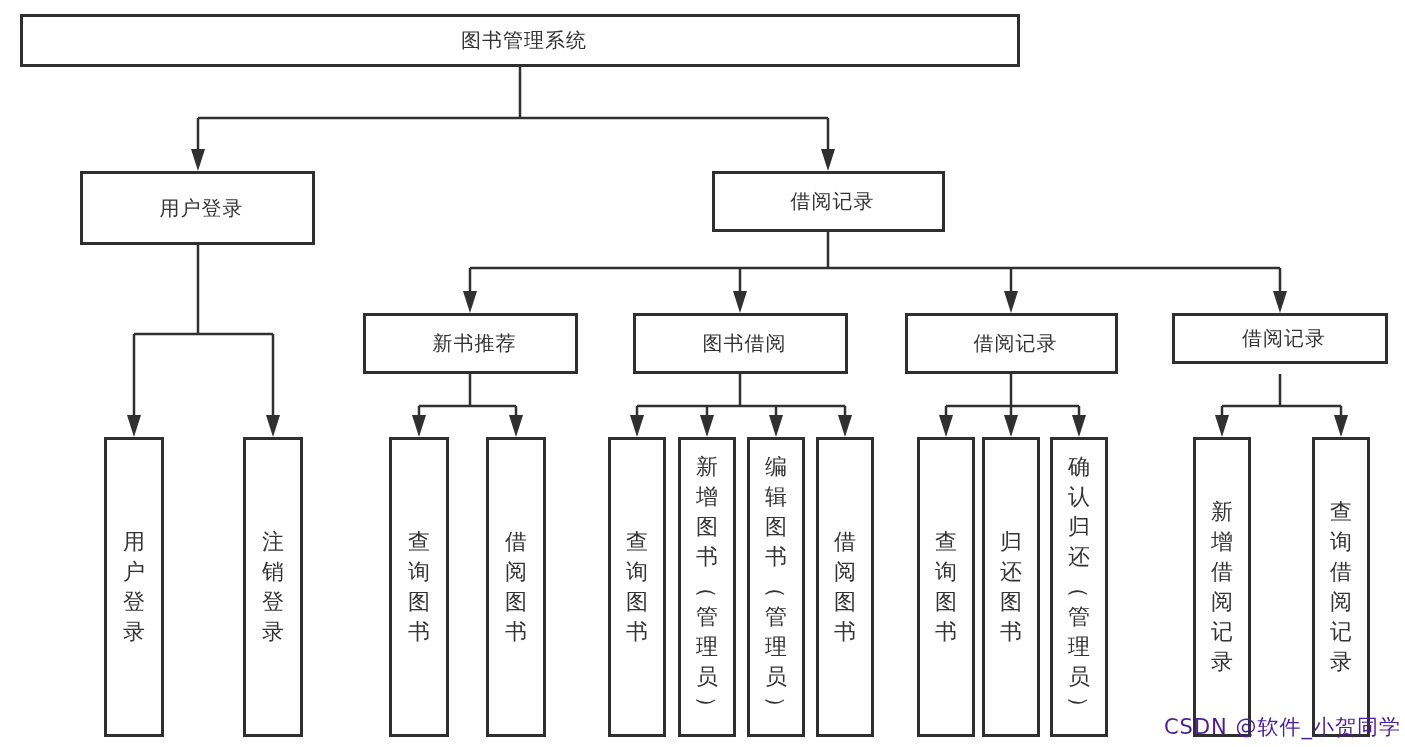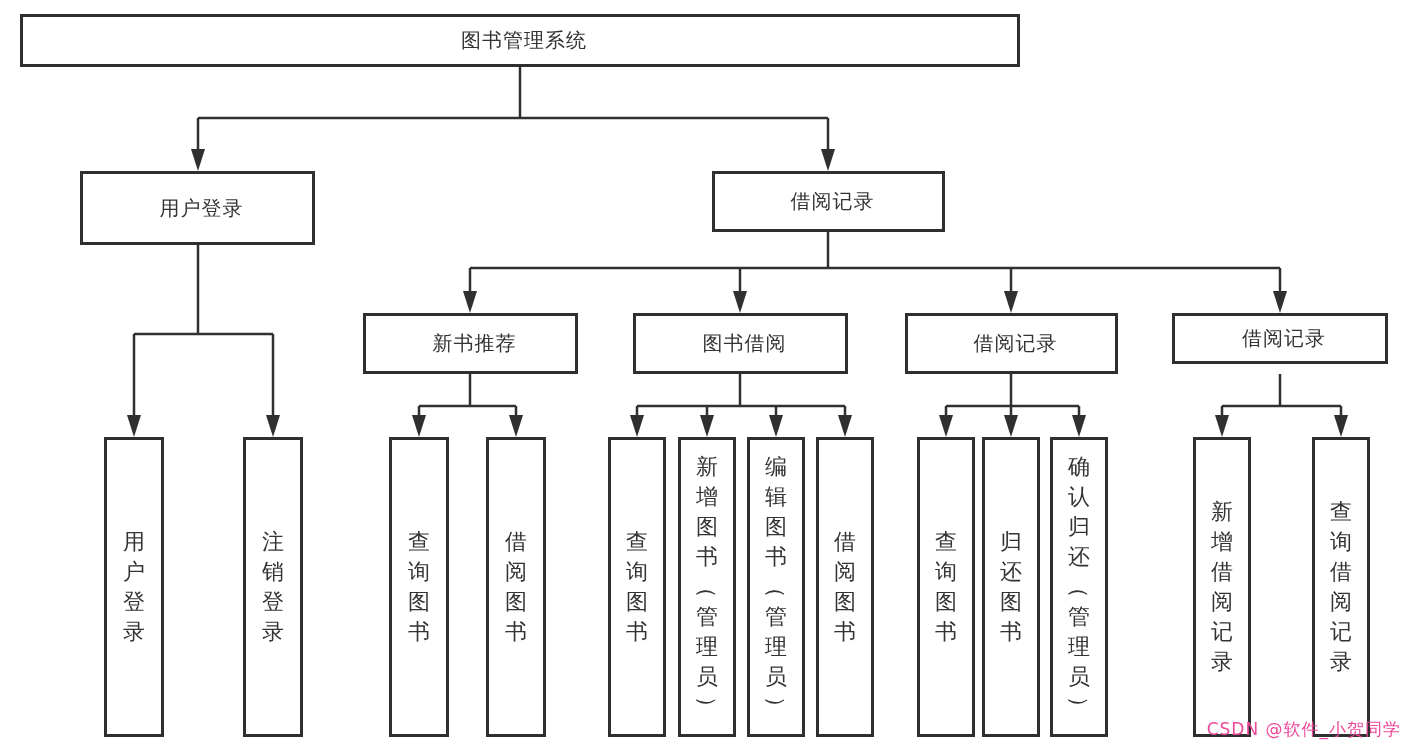--- a/index.html
+++ b/index.html
@@ -17,21 +17,21 @@
   .node.h{font-size:20px;letter-spacing:1px;white-space:nowrap;}
   .node.v{padding:4px 0;}
   .vtext{display:flex;flex-direction:column;align-items:center;justify-content:center;}
   .vchar{
     height:30px;width:26px;display:flex;align-items:center;justify-content:center;
     font-size:22px;line-height:1;
   }
   .vchar.rot{transform:rotate(90deg);}
   .watermark{
     position:absolute;right:4px;bottom:6px;z-index:3;
-    font-size:17px;color:#ec4899;letter-spacing:1px;white-space:nowrap;text-align:right;
+    font-size:21px;color:#4c1d95;letter-spacing:1px;white-space:nowrap;text-align:right;
   }
 </style>
 </head>
 <body>
 
 <div class="canvas">
 
   <svg class="connectors" width="1405" height="747" viewBox="0 0 1405 747">
     <path fill="none" stroke="#303030" stroke-width="2.5" d="
       M520 67 V118 M198 118 H828 M198 118 V151 M828 118 V151

